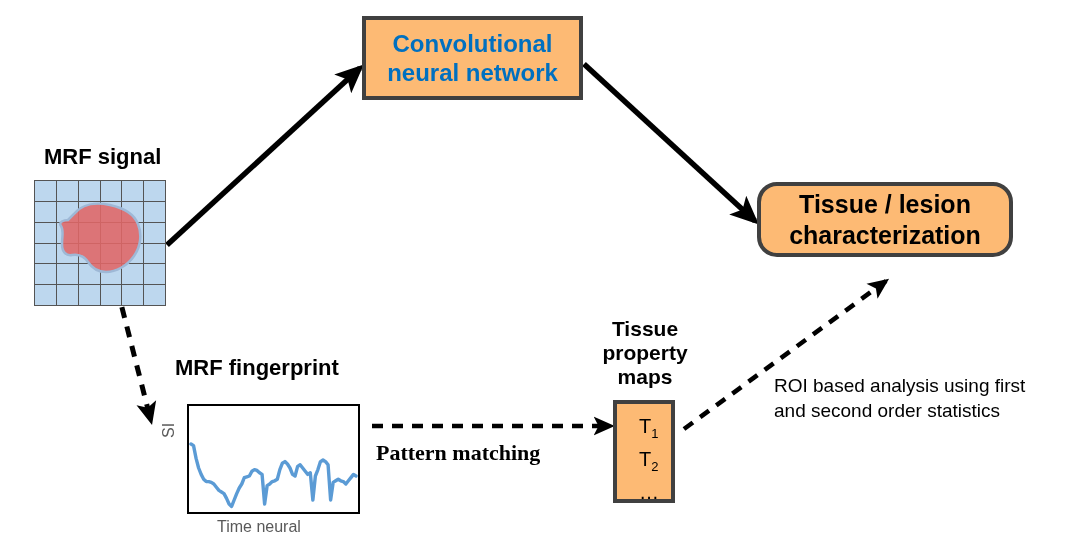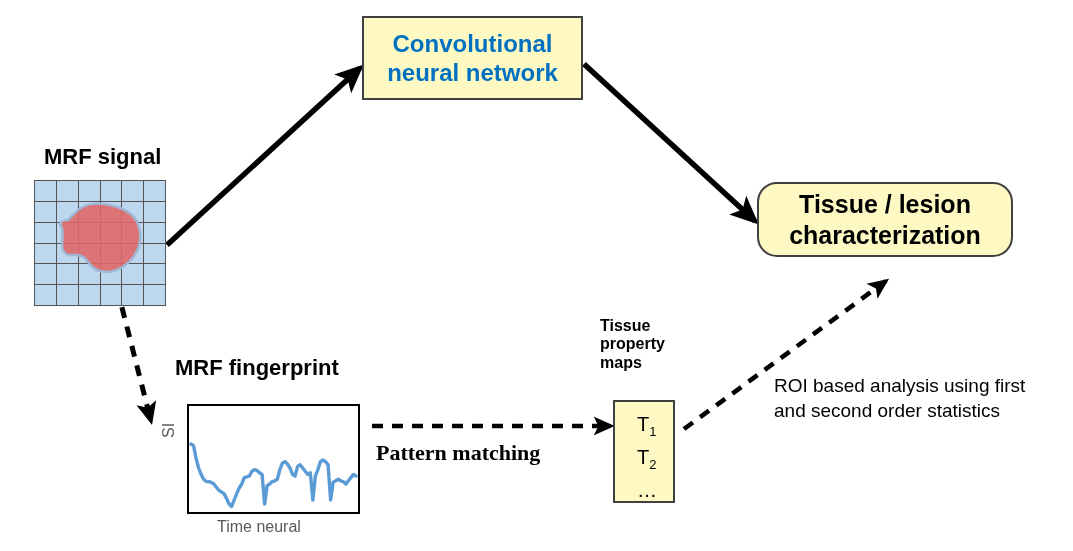--- a/index.html
+++ b/index.html
@@ -18,22 +18,22 @@
   #svg-layer {
     position: absolute;
     left: 0;
     top: 0;
     width: 1073px;
     height: 551px;
   }
   .node-box {
     position: absolute;
     box-sizing: border-box;
-    border: 2px solid #404040;
-    background: #fef9c3;
+    border: 4px solid #404040;
+    background: #fdba74;
     display: flex;
     align-items: center;
     justify-content: center;
     text-align: center;
     line-height: 1.22;
   }
   #cnn-box {
     left: 362px;
     top: 16px;
     width: 221px;
@@ -95,22 +95,23 @@
   #pattern-matching-label {
     left: 376px;
     top: 440px;
     font-size: 22px;
     font-weight: bold;
     font-family: Liberation Serif, serif;
   }
   #maps-title-label {
     left: 600px;
     top: 317px;
-    font-size: 16px;
-    font-weight: bold;
+    font-size: 21px;
+    font-weight: bold;
+    text-align: center;
     line-height: 1.15;
     width: 90px;
   }
   #roi-label {
     left: 774px;
     top: 374px;
     font-size: 19px;
     font-weight: normal;
     line-height: 1.3;
     text-align: left;

